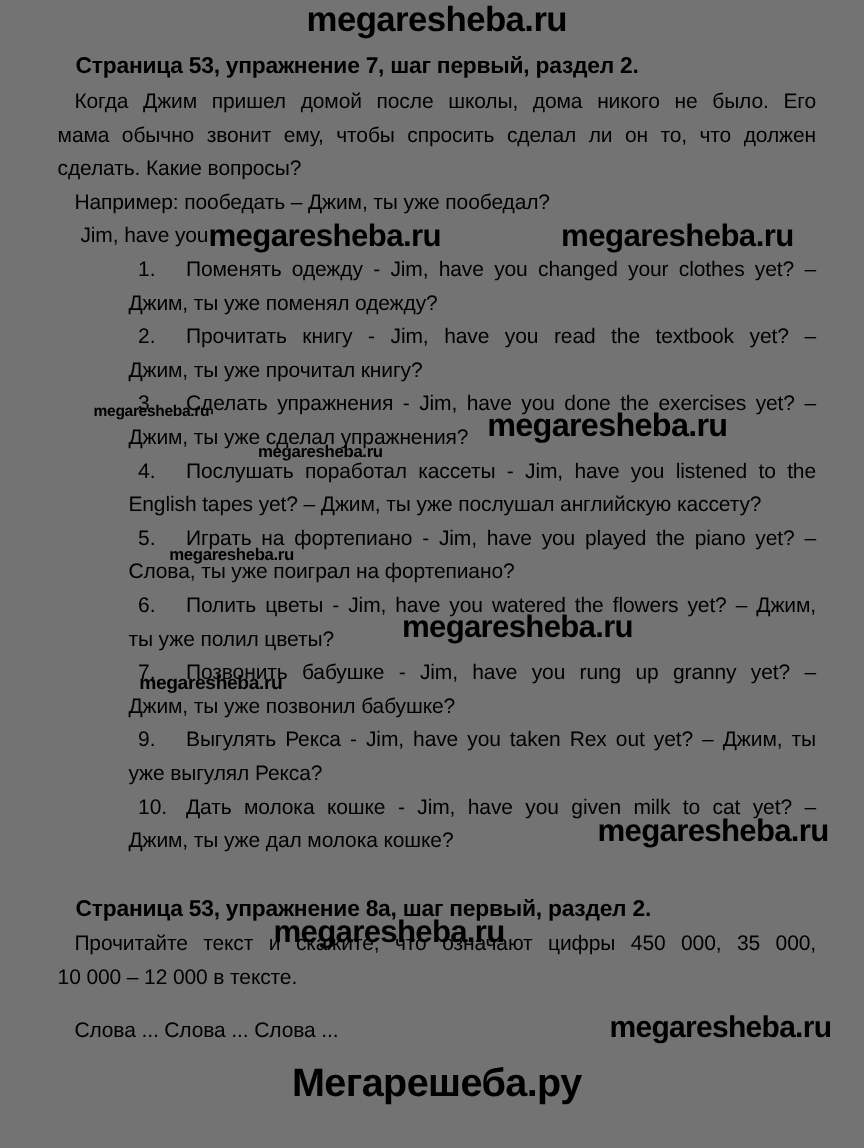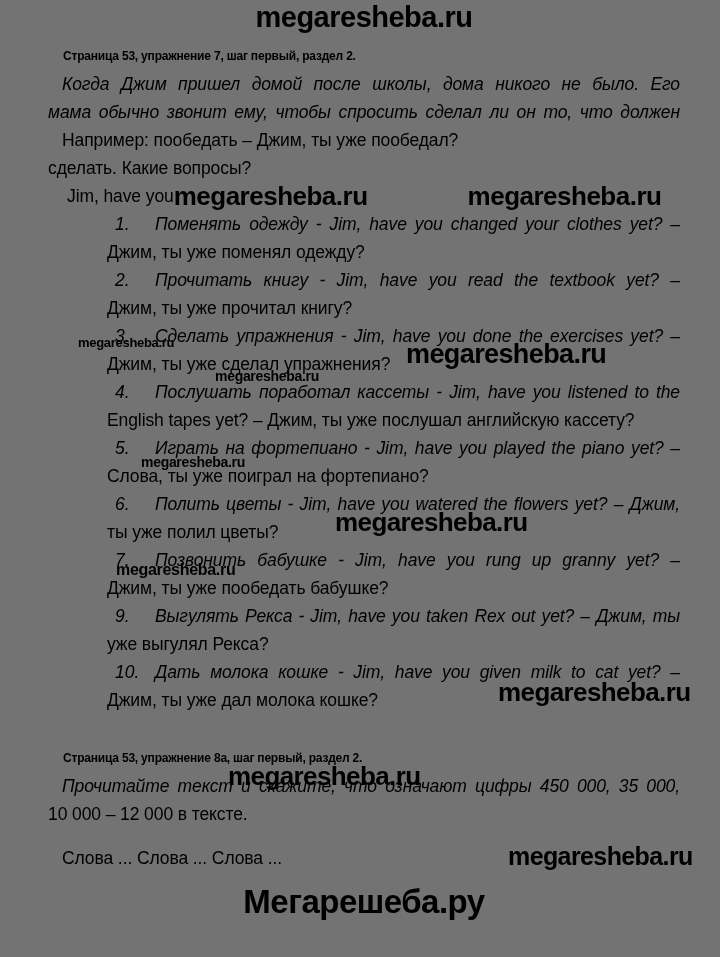--- a/index.html
+++ b/index.html
@@ -21,38 +21,37 @@
   .brand-top {
     text-align: center;
     font-weight: 700;
     font-size: 29px;
     line-height: 33px;
     padding-top: 1px;
     letter-spacing: -0.5px;
   }
   .h {
     font-weight: 700;
-    font-size: 12px;
+    font-size: 19px;
     line-height: 28px;
     padding-left: 15px;
     margin-top: 8px;
     letter-spacing: -0.2px;
   }
   .h2-gap { margin-top: 30px; }
   .line {
     font-size: 17.5px;
     line-height: 28px;
     letter-spacing: -0.1px;
     white-space: nowrap;
   }
   .ju {
     white-space: normal;
     text-align: justify;
     text-align-last: justify;
-    font-style: italic;
   }
   .indent { padding-left: 14px; }
   .jim-prefix { padding-left: 19px; }
   .item-line { margin-left: 59px; }
   .num {
     display: inline-block;
     width: 48px;
     text-indent: 8px;
     letter-spacing: 0;
   }
@@ -96,23 +95,23 @@
 <div class="page">
 
   <div class="content">
 
     <div class="brand-top">megaresheba.ru</div>
 
     <div class="h">Страница 53, упражнение 7, шаг первый, раздел 2.</div>
 
     <div class="line ju indent">Когда Джим пришел домой после школы, дома никого не было. Его</div>
     <div class="line ju">мама обычно звонит ему, чтобы спросить сделал ли он то, что должен</div>
+    <div class="line">сделать. Какие вопросы?</div>
+
     <div class="line indent">Например: пообедать – Джим, ты уже пообедал?</div>
-
-    <div class="line">сделать. Какие вопросы?</div>
 
     <div class="line jim-prefix"><span>Jim, have you</span><span class="wm-inline">megaresheba.ru</span><span class="wm-spacer"></span><span class="wm-inline">megaresheba.ru</span></div>
 
     <div class="line ju item-line"><span class="num">1.</span><span>Поменять одежду - Jim, have you changed your clothes yet? –</span></div>
     <div class="line item-line">Джим, ты уже поменял одежду?</div>
 
     <div class="line ju item-line"><span class="num">2.</span><span>Прочитать книгу - Jim, have you read the textbook yet? –</span></div>
     <div class="line item-line">Джим, ты уже прочитал книгу?</div>
 
     <div class="line ju item-line"><span class="num">3.</span><span>Сделать упражнения - Jim, have you done the exercises yet? –</span></div>
@@ -121,21 +120,21 @@
     <div class="line ju item-line"><span class="num">4.</span><span>Послушать поработал кассеты - Jim, have you listened to the</span></div>
     <div class="line item-line">English tapes yet? – Джим, ты уже послушал английскую кассету?</div>
 
     <div class="line ju item-line"><span class="num">5.</span><span>Играть на фортепиано - Jim, have you played the piano yet? –</span></div>
     <div class="line item-line">Слова, ты уже поиграл на фортепиано?</div>
 
     <div class="line ju item-line"><span class="num">6.</span><span>Полить цветы - Jim, have you watered the flowers yet? – Джим,</span></div>
     <div class="line item-line">ты уже полил цветы?</div>
 
     <div class="line ju item-line"><span class="num">7.</span><span>Позвонить бабушке - Jim, have you rung up granny yet? –</span></div>
-    <div class="line item-line">Джим, ты уже пообедать бабушке?</div>
+    <div class="line item-line">Джим, ты уже позвонил бабушке?</div>
 
 
     <div class="line ju item-line"><span class="num">9.</span><span>Выгулять Рекса - Jim, have you taken Rex out yet? – Джим, ты</span></div>
     <div class="line item-line">уже выгулял Рекса?</div>
 
     <div class="line ju item-line"><span class="num">10.</span><span>Дать молока кошке - Jim, have you given milk to cat yet? –</span></div>
     <div class="line item-line">Джим, ты уже дал молока кошке?</div>
 
     <div class="h h2-gap">Страница 53, упражнение 8а, шаг первый, раздел 2.</div>
 

